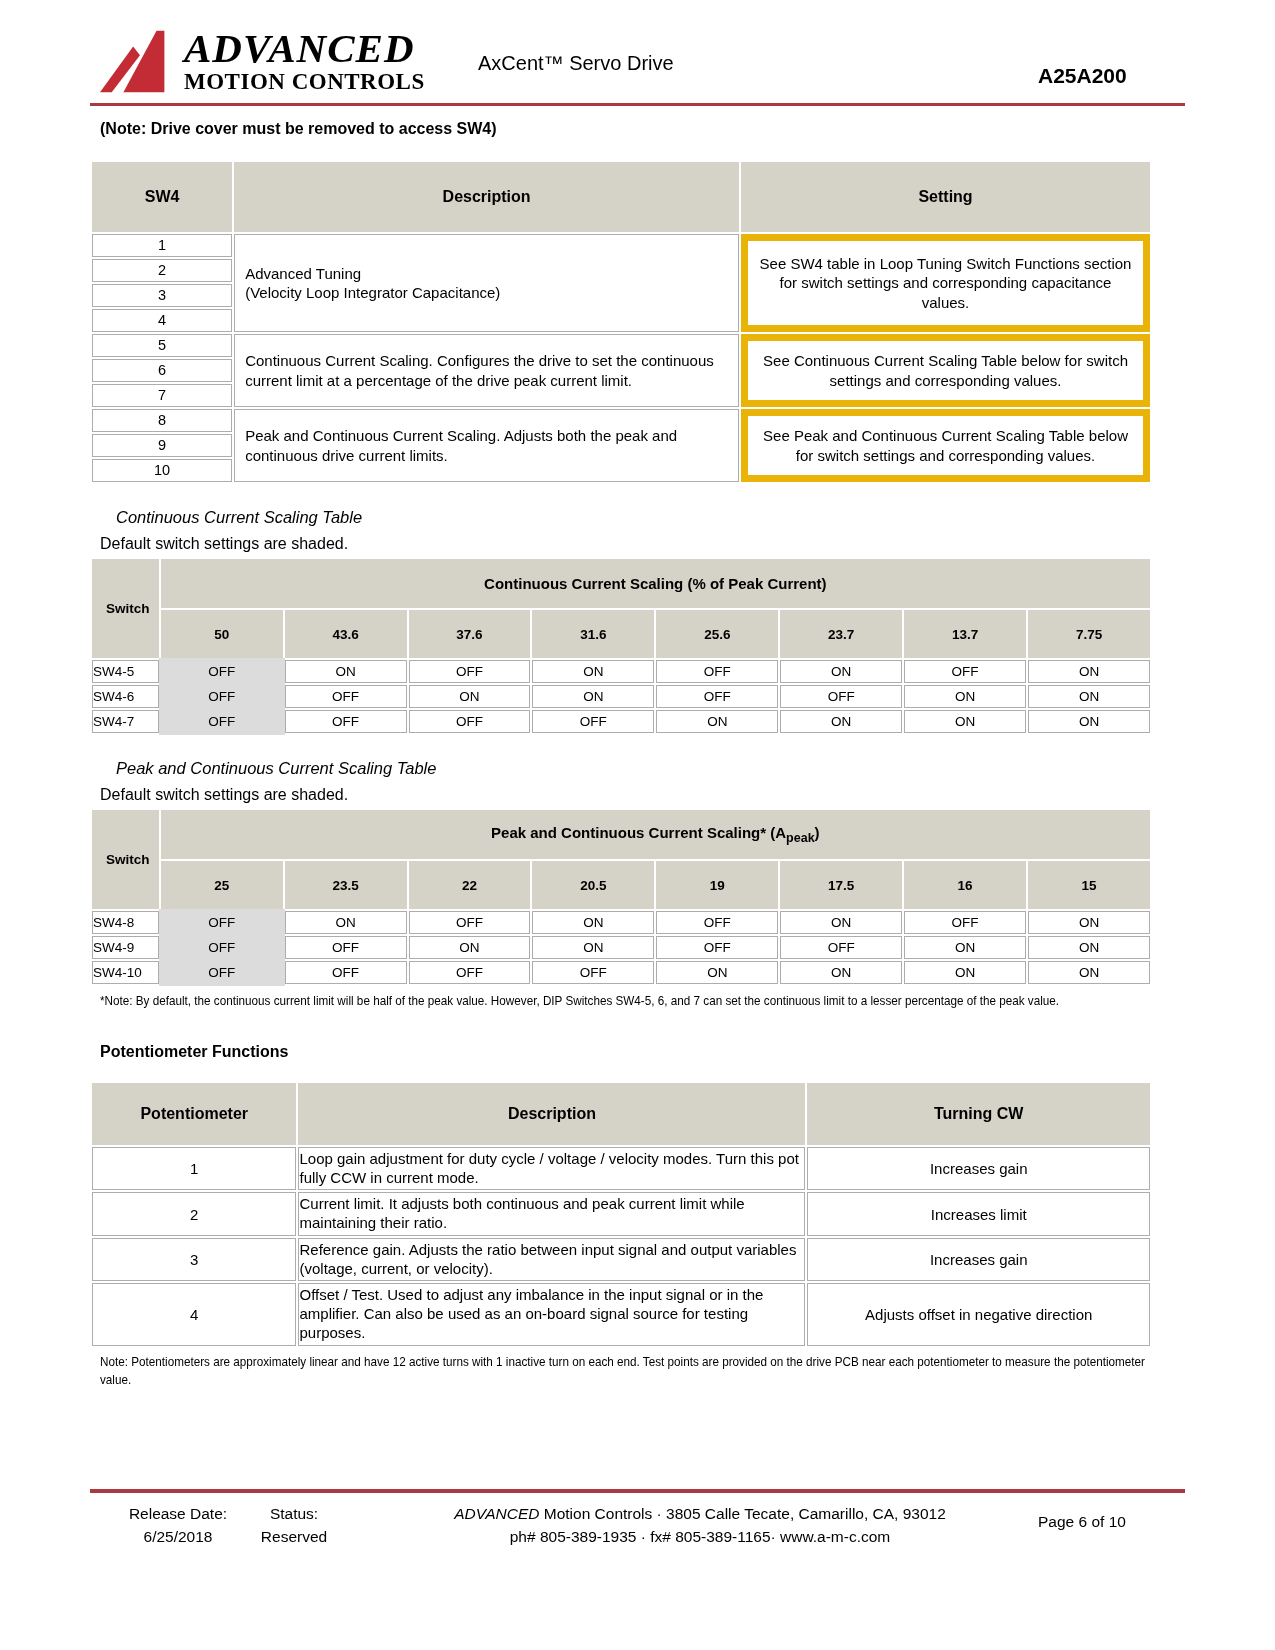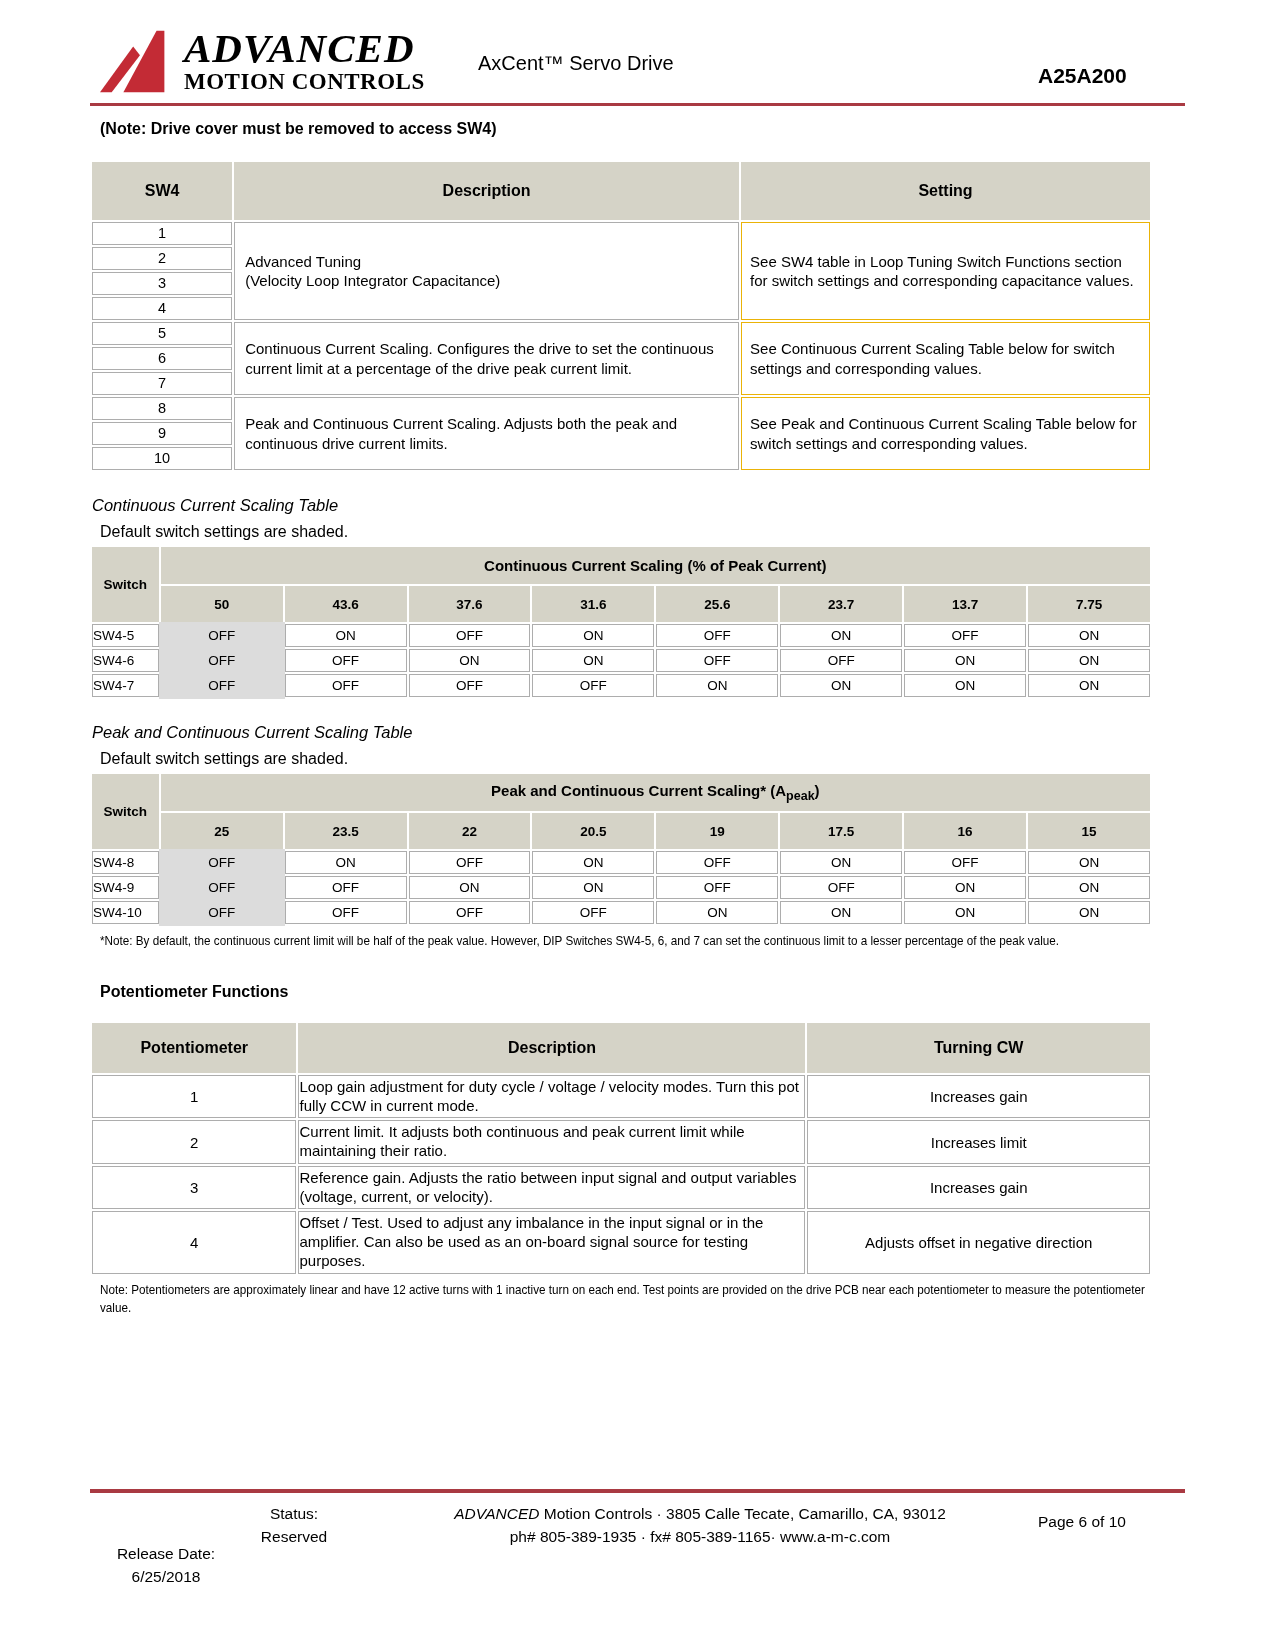--- a/index.html
+++ b/index.html
@@ -16,32 +16,32 @@
   .logo-line2 { font-family:"Liberation Serif", serif; font-weight:bold; font-size:23px; margin-top:1px; letter-spacing:0.5px; }
   .header-title { position:absolute; left:478px; top:52px; font-size:20px; }
   .header-model { position:absolute; left:1038px; top:64px; font-size:21px; font-weight:bold; }
   .rule-top { position:absolute; left:90px; top:103px; width:1095px; height:3px; background:#a93a42; }
 
   
   .content { position:absolute; left:90px; top:120px; width:1062px; }
   .note-heading { font-size:16px; font-weight:bold; margin:0 0 0 10px; }
 
   table { width:100%; border-collapse:separate; border-spacing:2px; table-layout:fixed; }
-  th { padding:8px; }
+  th { padding:14px; }
   td { padding:0; }
 
   
   .t1 { margin-top:22px; }
   .t1 th { background:#d5d3c7; font-size:16px; font-weight:bold; height:42px; text-align:center; }
   .t1 td.num { border:1px solid #adadad; text-align:center; font-size:14.5px; height:21px; line-height:21px; background:#fff; }
   .t1 td.desc { border:1px solid #adadad; font-size:15px; padding:8px 10px; line-height:1.28; vertical-align:middle; white-space:pre-line; background:#fff; }
-  .t1 td.set { border:1px solid #eab308; font-size:15px; padding:3px 8px; line-height:1.3; vertical-align:middle; background:#fff; }
-
-  
-  .table-title { font-style:italic; font-size:16.5px; margin:24px 0 0 2px; }
+  .t1 td.set { border:7px solid #eab308; font-size:15px; padding:3px 8px; line-height:1.3; vertical-align:middle; text-align:center; background:#fff; }
+
+  
+  .table-title { font-style:italic; font-size:16.5px; margin:24px 0 0 26px; }
   .table-sub { font-size:16px; margin:8px 0 4px 10px; }
   .scaling th.switch-head { background:#d5d3c7; font-size:13.5px; font-weight:bold; text-align:center; }
   .scaling th.span-head { background:#d5d3c7; font-size:15px; font-weight:bold; text-align:center; height:21px; }
   .scaling th.col-num { background:#d5d3c7; font-size:13.5px; font-weight:bold; text-align:center; height:20px; }
   .scaling td.sw-label { border:1px solid #adadad; font-size:13.5px; height:21px; line-height:21px; background:#fff; }
   .scaling td.sw-val { border:1px solid #adadad; text-align:center; font-size:13.5px; height:21px; line-height:21px; background:#fff; }
   .scaling td.sw-val.shaded { background:#dcdcdc; border-color:#dcdcdc; outline:2px solid #dcdcdc; }
 
   .condensed { font-size:13px; transform:scaleX(0.9); transform-origin:0 0; width:1180px; line-height:1.45; }
   .footnote { margin:6px 0 0 10px; }
@@ -50,21 +50,21 @@
   .pot-heading { font-size:16px; font-weight:bold; margin:32px 0 0 10px; }
   .t4 { margin-top:20px; }
   .t4 th { background:#d5d3c7; font-size:16px; font-weight:bold; height:34px; text-align:center; }
   .t4 td.pot-num { border:1px solid #adadad; text-align:center; font-size:15px; vertical-align:middle; background:#fff; }
   .t4 td.pot-desc { border:1px solid #adadad; font-size:15px; padding:2px 0; line-height:1.25; vertical-align:middle; background:#fff; }
   .t4 td.pot-cw { border:1px solid #adadad; font-size:15px; text-align:center; vertical-align:middle; background:#fff; }
   .pot-note { margin:5px 0 0 10px; }
 
   
   .rule-bottom { position:absolute; left:90px; top:1489px; width:1095px; height:4px; background:#a93a42; }
-  .footer-release { position:absolute; left:100px; top:1502px; width:132px; text-align:center; font-size:15.5px; line-height:23px;margin-top:40px; }
+  .footer-release { position:absolute; left:112px; top:1502px; width:132px; text-align:center; font-size:15.5px; line-height:23px; }
   .footer-status { position:absolute; left:238px; top:1502px; width:112px; text-align:center; font-size:15.5px; line-height:23px; }
   .footer-company { position:absolute; left:358px; top:1502px; width:684px; text-align:center; font-size:15.5px; line-height:23px; }
   .footer-page { position:absolute; left:1038px; top:1513px; font-size:15.5px; }
   .it { font-style:italic; }
 </style>
 </head>
 <body>
 
 <div class="page">
 

